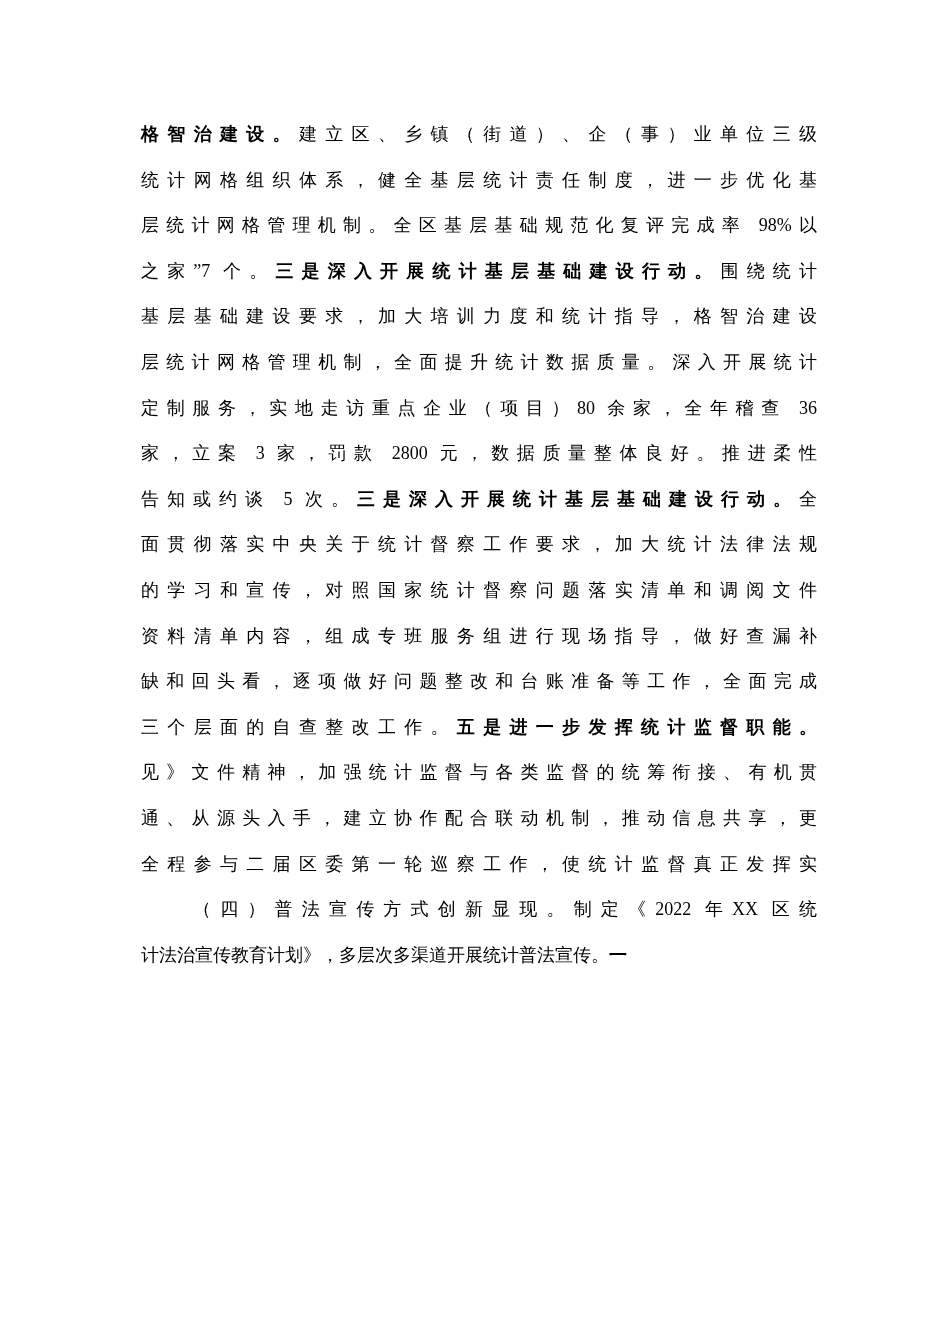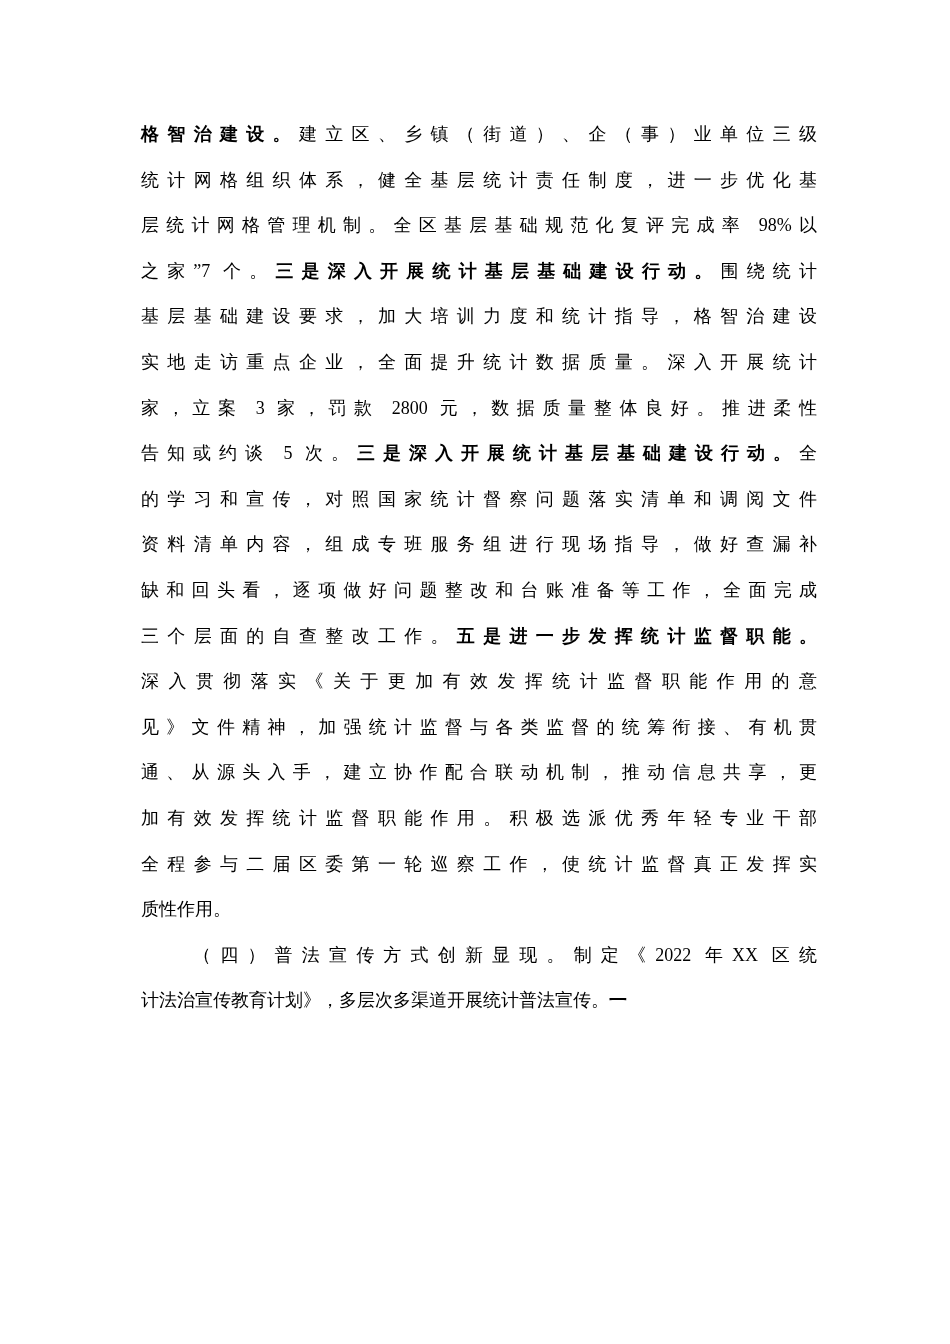--- a/index.html
+++ b/index.html
@@ -44,29 +44,28 @@
 </head>
 <body>
 
 <div class="page" style="background: rgb(255, 255, 255);">
   <div class="doc-body" style="color: rgb(0, 0, 0);">
       <div class="line justify"><span class="run bold">格智治建设。</span><span class="run">建立区、乡镇（街道）、企（事）业单位三级</span></div>
       <div class="line justify"><span class="run">统计网格组织体系，健全基层统计责任制度，进一步优化基</span></div>
       <div class="line justify"><span class="run">层统计网格管理机制。全区基层基础规范化复评完成率 98%以</span></div>
       <div class="line justify"><span class="run">之家”7 个。</span><span class="run bold">三是深入开展统计基层基础建设行动。</span><span class="run">围绕统计</span></div>
       <div class="line justify"><span class="run">基层基础建设要求，加大培训力度和统计指导，格智治建设</span></div>
-      <div class="line justify"><span class="run">实地走访重点企业，全面提升统计数据质量。深入开展统计</span></div>
+      <div class="line justify"><span class="run">层统计网格管理机制，全面提升统计数据质量。深入开展统计</span></div>
+      <div class="line justify"><span class="run">定制服务，实地走访重点企业（项目）80 余家，全年稽查 36</span></div>
       <div class="line justify"><span class="run">家，立案 3 家，罚款 2800 元，数据质量整体良好。推进柔性</span></div>
       <div class="line justify"><span class="run">告知或约谈 5 次。</span><span class="run bold">三是深入开展统计基层基础建设行动。</span><span class="run">全</span></div>
+      <div class="line justify"><span class="run">面贯彻落实中央关于统计督察工作要求，加大统计法律法规</span></div>
       <div class="line justify"><span class="run">的学习和宣传，对照国家统计督察问题落实清单和调阅文件</span></div>
       <div class="line justify"><span class="run">资料清单内容，组成专班服务组进行现场指导，做好查漏补</span></div>
       <div class="line justify"><span class="run">缺和回头看，逐项做好问题整改和台账准备等工作，全面完成</span></div>
       <div class="line justify"><span class="run">三个层面的自查整改工作。</span><span class="run bold">五是进一步发挥统计监督职能。</span></div>
-      <div class="line justify"><span class="run">深入贯彻落实《关于更加有效发挥统计监督职能作用的意</span></div>
       <div class="line justify"><span class="run">见》文件精神，加强统计监督与各类监督的统筹衔接、有机贯</span></div>
       <div class="line justify"><span class="run">通、从源头入手，建立协作配合联动机制，推动信息共享，更</span></div>
-      <div class="line justify"><span class="run">加有效发挥统计监督职能作用。积极选派优秀年轻专业干部</span></div>
       <div class="line justify"><span class="run">全程参与二届区委第一轮巡察工作，使统计监督真正发挥实</span></div>
-      <div class="line left"><span class="run">质性作用。</span></div>
       <div class="line justify" style="text-indent: 52px;"><span class="run">（四）普法宣传方式创新显现。制定《2022 年XX 区统</span></div>
       <div class="line left"><span class="run">计法治宣传教育计划》，多层次多渠道开展统计普法宣传。</span><span class="run bold">一</span></div>
     </div>
 </div>
 
 </body></html>

